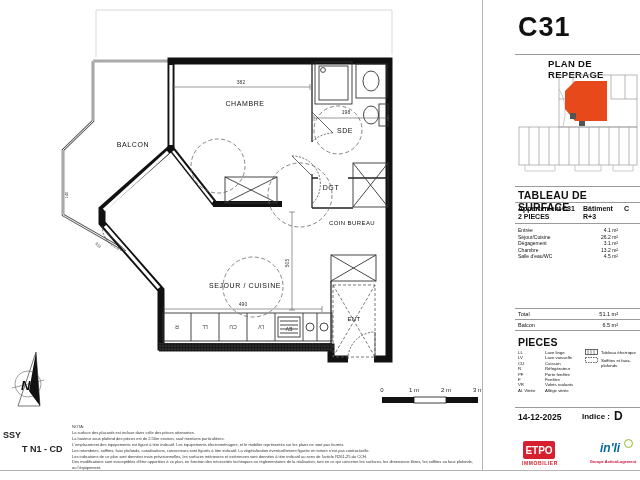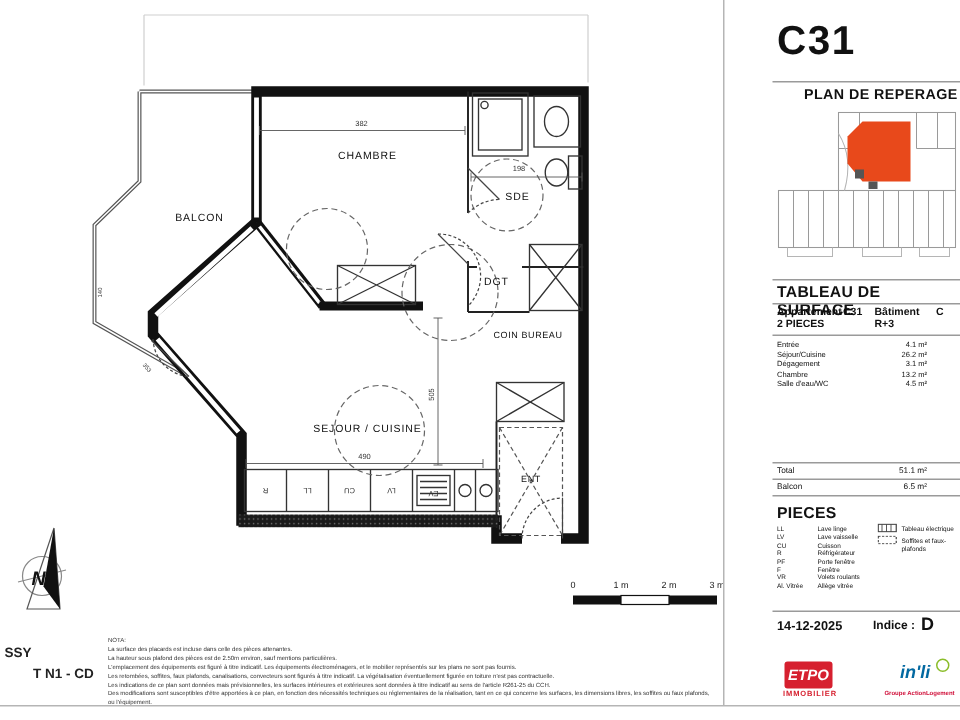--- a/index.html
+++ b/index.html
@@ -17,21 +17,21 @@
   .tot-row{position:absolute;left:518px;width:100px;font-size:5.5px;display:flex;justify-content:space-between;}
   .lg-row{position:absolute;font-size:4.3px;line-height:5px;}
   .lg-abbr{position:absolute;left:518px;width:24px;}
   .lg-lab{position:absolute;left:545px;width:40px;}
   .date-txt{font-size:8.5px;font-weight:bold;}
   .indice-txt{font-size:8px;font-weight:bold;}
   .indice-d{font-size:12px;font-weight:bold;}
   
   .etpo-box{position:absolute;left:523px;top:441px;width:32px;height:18px;background:#d6202f;
             border-radius:2px;display:flex;align-items:center;justify-content:center;}
-  .etpo-box span{color:#fff;font-weight:bold;font-style:italic;font-size:10px;}
+  .etpo-box span{color:#fff;font-weight:bold;font-size:10px;}
   .etpo-sub{position:absolute;left:519px;top:460px;width:42px;text-align:center;color:#d6202f;
             font-weight:bold;font-size:5px;letter-spacing:.6px;}
   .inli{position:absolute;left:600px;top:441px;color:#0369a1;font-weight:bold;font-style:italic;font-size:12px;}
   .inli-badge{position:absolute;left:624px;top:439px;width:7px;height:7px;border:1.3px solid #8bbd2a;
               border-radius:50%;}
   .inli-sub{position:absolute;left:586px;top:459px;width:54px;color:#d0103a;font-size:4px;font-weight:bold;text-align:center;}
   
   .proj{font-weight:bold;font-size:9px;color:#222;}
   .nota{position:absolute;left:72px;top:424px;width:404px;font-size:4px;line-height:5.9px;color:#333;}
   
@@ -209,21 +209,21 @@
         <text class="scalelab" x="478" y="392">3 m</text>
       </g>
     </g>
   </svg>
 
   <div class="abs" style="left:482px;top:0;width:1px;height:470px;background:#b5b5b5;"></div>
 
   <div class="abs unit-id" style="left:518px;top:12px;">C31</div>
 
   <div class="sb-line" style="left:515px;top:54px;width:125px;"></div>
-  <div class="abs sb-h" style="left:536px;top:58px;">PLAN DE REPERAGE</div>
+  <div class="abs sb-h" style="left:548px;top:58px;">PLAN DE REPERAGE</div>
 
   <svg class="abs" style="left:515px;top:69px;" width="125" height="114" viewBox="0 0 125 114">
     <g fill="none" stroke="#9a9a9a" stroke-width="0.7">
       <rect x="4" y="58" width="118" height="38"></rect>
       <path d="M14,58 V96 M24,58 V96 M34,58 V96 M44,58 V96 M54,58 V96 M64,58 V96 M74,58 V96 M84,58 V96 M94,58 V96 M104,58 V96 M114,58 V96"></path>
       <rect x="44" y="6" width="78" height="52"></rect>
       <path d="M96,6 V30 M110,6 V30 M96,30 H122 M44,30 H58 M58,6 V30"></path>
       <path d="M10,96 V102 H40 V96 M60,96 V102 H86 V96 M98,96 V102 H118 V96" stroke="#b5b5b5"></path>
       <path d="M44,20 Q54,36 48,58" stroke="#b5b5b5"></path>
     </g>

